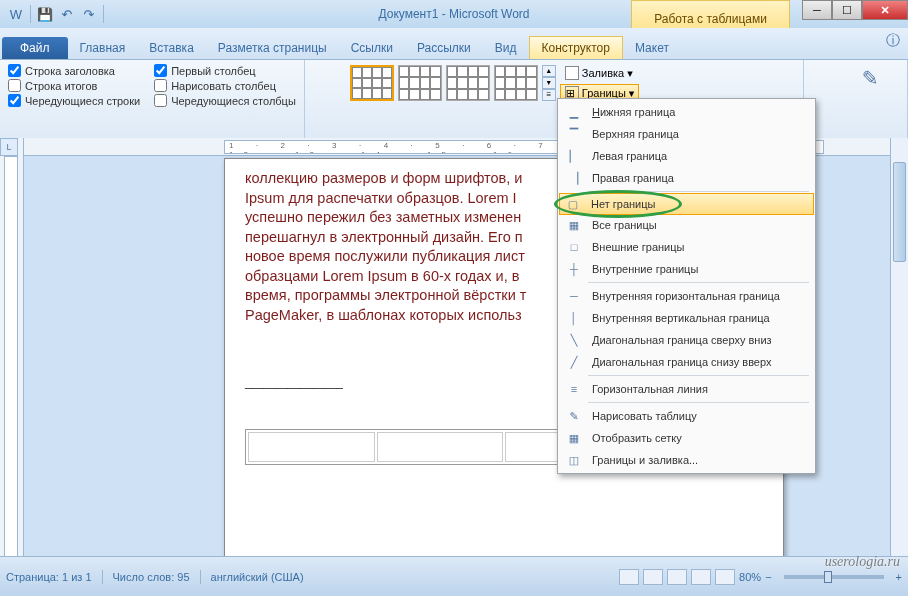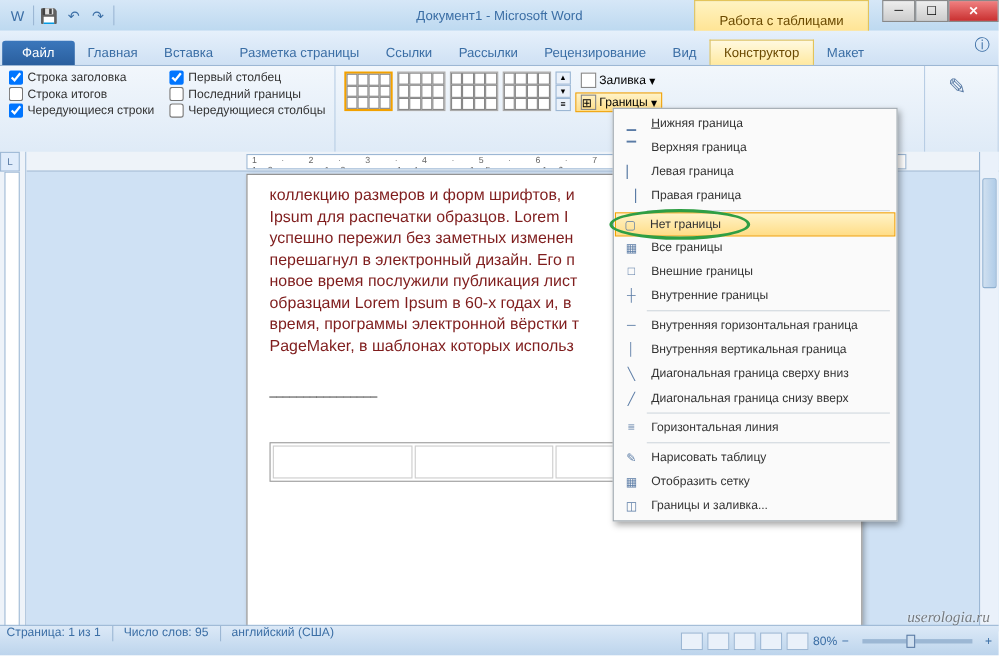--- a/index.html
+++ b/index.html
@@ -17,21 +17,21 @@
 .win-btn.close { background: linear-gradient(to bottom, #f08080, #c93030); color: #fff; font-weight: bold; width: 46px; }
 
 
 .tab-row { height: 32px; background: linear-gradient(to bottom, #e6f0fb, #cfe1f4); display: flex; align-items: flex-end; padding-left: 2px; border-bottom: 1px solid #9cb7d4; position: relative; }
 .file-tab { background: linear-gradient(to bottom, #3b77bc, #2a5f9e); color: #fff; padding: 4px 18px; border-radius: 3px 3px 0 0; font-size: 12px; }
 .ribbon-tab { padding: 4px 12px; color: #3b6ea5; font-size: 12px; cursor: pointer; }
 .ribbon-tab.context { background: linear-gradient(to bottom, #fff9e0, #ffe9a0); color: #6b4a00; border: 1px solid #e3c45a; border-bottom: none; }
 .tab-help { position: absolute; right: 8px; top: 4px; color: #3b6ea5; font-size: 14px; }
 
 
-.ribbon { height: 94px; background: linear-gradient(to bottom, #f2f7fc, #dbe8f6); border-bottom: 1px solid #9cb7d4; display: flex; }
+.ribbon { height: 94px; background: linear-gradient(to bottom, #f2f7fc, #dbe8f6); border-bottom: 1px solid #9cb7d4; display: flex; gap: 37px; }
 .ribbon-group { border-right: 1px solid #b8cde4; padding: 4px 8px 2px 8px; display: flex; flex-direction: column; justify-content: space-between; }
 .ribbon-group-label { text-align: center; color: #5a7ba5; font-size: 10px; padding-top: 2px; }
 .checkbox-grid { display: grid; grid-template-columns: auto auto; gap: 2px 14px; }
 .checkbox-item { display: flex; align-items: center; gap: 4px; color: #333; }
 .checkbox-item input { width: 13px; height: 13px; }
 .style-gallery { display: flex; gap: 4px; align-items: center; }
 .style-thumb { width: 44px; height: 36px; border: 1px solid #aaa; background: #fff; display: grid; grid-template-columns: repeat(4, 1fr); grid-template-rows: repeat(3, 1fr); }
 .style-thumb.sel { border: 2px solid #f2a100; }
 .style-thumb div { border: 0.5px solid #888; }
 .gallery-arrows { display: flex; flex-direction: column; }
@@ -45,38 +45,38 @@
 
 
 .doc-area { position: absolute; top: 138px; left: 0; right: 0; bottom: 22px; background: #fff; display: flex; }
 .v-ruler { width: 24px; background: #eef3f9; border-right: 1px solid #9cb7d4; position: relative; }
 .v-ruler-inner { position: absolute; top: 18px; bottom: 0; left: 4px; width: 14px; background: #fff; border: 1px solid #9cb7d4; }
 .doc-scroll { flex: 1; background: #cfe1f4; position: relative; overflow: hidden; }
 .h-ruler { height: 18px; background: #eef3f9; border-bottom: 1px solid #9cb7d4; display: flex; }
 .h-ruler-inner { margin-left: 200px; height: 14px; margin-top: 2px; width: 600px; background: #fff; border: 1px solid #9cb7d4; font-size: 8px; letter-spacing: 10px; overflow: hidden; color: #666; padding-left: 4px; }
 .page { position: absolute; left: 200px; top: 20px; width: 560px; height: 600px; background: #fff; border: 1px solid #888; box-shadow: 2px 2px 5px rgba(0,0,0,0.3); padding: 10px 20px; font-family: Arial, sans-serif; }
 .page-text { font-size: 14.5px; line-height: 1.35; color: #7f1d1d; }
-.page-uline { margin-top: 24px; }
+.page-uline { margin-top: 51px; }
 .page-table { margin-top: 40px; width: 100%; height: 36px; border: 1px solid #999; }
 .page-table td { border: 1px solid #ccc; }
 .vscroll { position: absolute; right: 0; top: 0; bottom: 0; width: 18px; background: #eaf1fa; border-left: 1px solid #9cb7d4; }
 .vscroll-thumb { position: absolute; top: 24px; left: 2px; right: 2px; height: 100px; background: linear-gradient(to right, #d0e0f0, #b0cce8); border: 1px solid #8fb0d0; border-radius: 2px; }
 .ruler-mark-l { position:absolute; left:0; top:0; width:18px; height:18px; background:#e0ecfb; border:1px solid #9cb7d4; color:#5a7ba5; font-size:9px; text-align:center; line-height:16px }
 
 
 .borders-menu { position: absolute; left: 557px; top: 98px; width: 259px; background: #fafafa; border: 1px solid #9fa8b0; box-shadow: 2px 3px 6px rgba(0,0,0,0.35); z-index: 100; padding: 2px; }
 .menu-item { display: flex; align-items: center; height: 22px; padding: 0 6px 0 4px; gap: 8px; color: #333; position: relative; }
 .menu-item .mi-icon { width: 20px; height: 18px; display: flex; align-items: center; justify-content: center; color: #5a7ba5; }
 .menu-item.hover { background: linear-gradient(to bottom, #fff3c8, #ffdd87); border: 1px solid #f2a100; height: 22px; margin: -1px; padding: 0 5px 0 3px; }
 .menu-sep { height: 1px; background: #d0d7de; margin: 2px 4px 2px 28px; }
 .accel { text-decoration: underline; }
 .ellipse-mark { position: absolute; left: -6px; top: -4px; width: 128px; height: 28px; border: 3px solid #2f9e44; border-radius: 50%; pointer-events: none; z-index: 5; }
 
 
-.status-bar { position: absolute; bottom: 0; left: 0; right: 0; height: 28px; background: linear-gradient(to bottom, #dce9f7, #bcd4ec); border-top: 1px solid #9cb7d4; display: flex; padding: 0 6px; gap: 10px; color: #3b6ea5; }
+.status-bar { position: absolute; bottom: 0; left: 0; right: 0; height: 40px; background: linear-gradient(to bottom, #dce9f7, #bcd4ec); border-top: 1px solid #9cb7d4; display: flex; align-items: center; padding: 0 6px; gap: 10px; color: #3b6ea5; }
 .status-sep { width: 1px; height: 14px; background: #9cb7d4; }
 .status-right { margin-left: auto; display: flex; align-items: center; gap: 4px; }
 .view-btn { width: 20px; height: 16px; border: 1px solid #9cb7d4; background: #eaf1fa; }
 .zoom-slider { width: 100px; height: 4px; background: #9cb7d4; position: relative; margin: 0 8px; }
 .zoom-thumb { position: absolute; left: 40%; top: -4px; width: 8px; height: 12px; background: #d0e0f0; border: 1px solid #5a7ba5; }
 
 .watermark { position: absolute; right: 8px; bottom: 26px; font-style: italic; font-family: Georgia, serif; font-size: 14px; color: rgba(0,0,0,0.5); text-shadow: 0 0 2px #fff; }
 </style>
 </head>
 <body>
@@ -99,21 +99,20 @@
   </div>
 </div>
 
 <div class="tab-row">
   <div class="file-tab">Файл</div>
   <div class="ribbon-tab">Главная</div>
   <div class="ribbon-tab">Вставка</div>
   <div class="ribbon-tab">Разметка страницы</div>
   <div class="ribbon-tab">Ссылки</div>
   <div class="ribbon-tab">Рассылки</div>
-  <div class="ribbon-tab">Рецензирование</div>
   <div class="ribbon-tab">Вид</div>
   <div class="ribbon-tab context">Конструктор</div>
   <div class="ribbon-tab">Макет</div>
   <div class="tab-help">ⓘ</div>
 </div>
 
 <div class="ribbon">
   <div class="ribbon-group">
     <div class="checkbox-grid">
       <label class="checkbox-item">
@@ -123,21 +122,21 @@
       <label class="checkbox-item">
           <input type="checkbox" checked="" style="">
           <span>Первый столбец</span>
         </label>
       <label class="checkbox-item">
           <input type="checkbox" style="">
           <span>Строка итогов</span>
         </label>
       <label class="checkbox-item">
           <input type="checkbox" style="">
-          <span>Последний границы</span>
+          <span>Нарисовать столбец</span>
         </label>
       <label class="checkbox-item">
           <input type="checkbox" checked="" style="">
           <span>Чередующиеся строки</span>
         </label>
       <label class="checkbox-item">
           <input type="checkbox" style="">
           <span>Чередующиеся столбцы</span>
         </label>
     </div>

